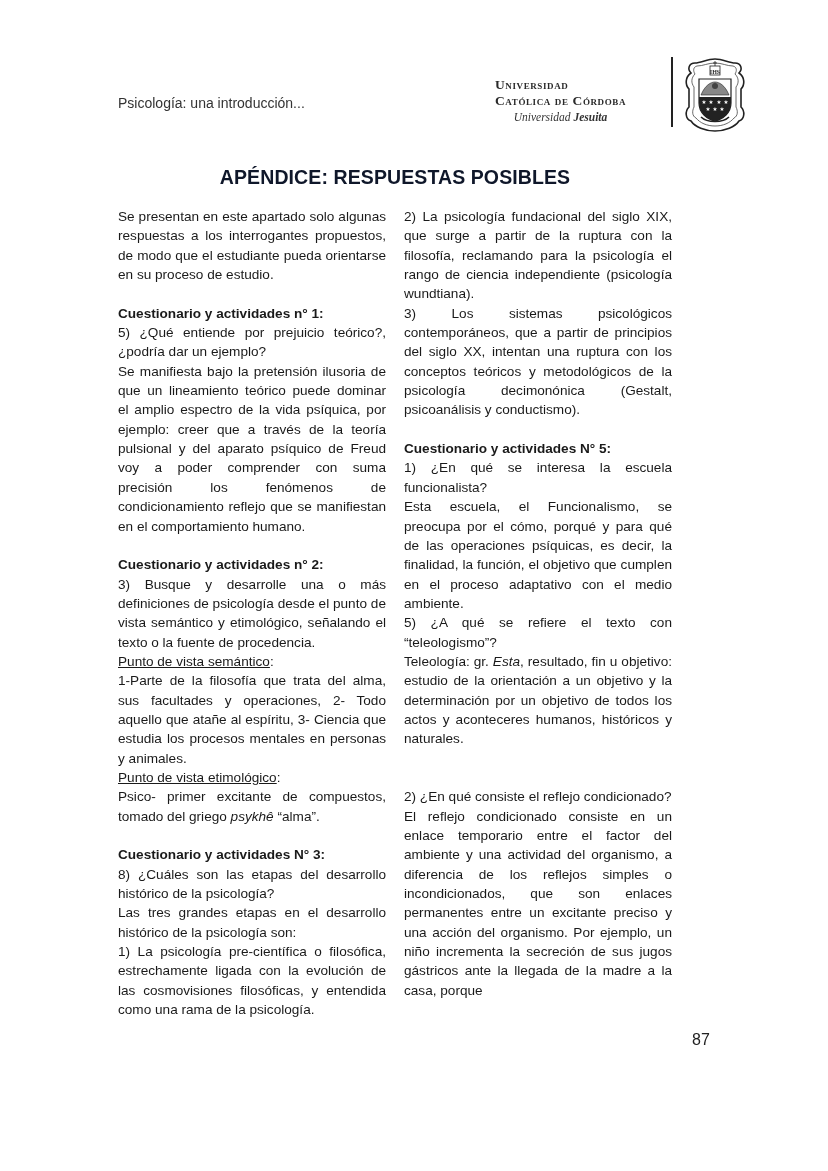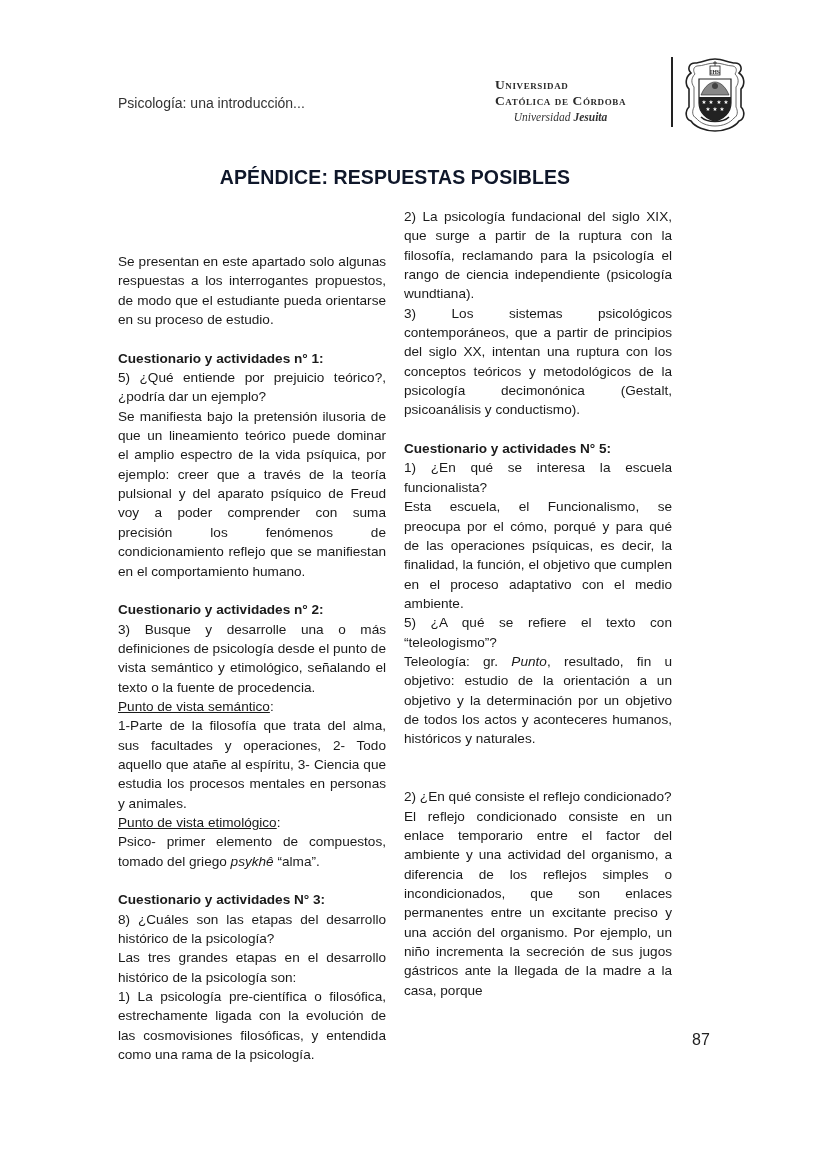--- a/index.html
+++ b/index.html
@@ -79,21 +79,21 @@
   }
   .column {
     position: absolute;
     top: 207px;
     width: 268px;
     font-size: 13.6px;
     line-height: 19.35px;
     text-align: justify;
     hyphens: manual;
   }
-  .col-left { left: 118px; margin-top: 45px; }
+  .col-left { left: 118px; }
   .col-right { left: 404px; }
   .para { margin: 0; }
   .gap { height: 19.35px; }
   .heading { font-weight: bold; margin: 0; }
   .sublabel { text-decoration: underline; }
   .page-number {
     position: absolute;
     left: 692px;
     top: 1031px;
     font-size: 16px;
@@ -152,39 +152,39 @@
   <p class="heading">Cuestionario y actividades n° 1:</p>
   <p class="para lastline">5) ¿Qué entiende por prejuicio teórico?, ¿podría dar un ejemplo?</p>
   <p class="para lastline">Se manifiesta bajo la pretensión ilusoria de que un lineamiento teórico puede dominar el amplio espectro de la vida psíquica, por ejemplo: creer que a través de la teoría pulsional y del aparato psíquico de Freud voy a poder comprender con suma precisión los fenómenos de condicionamiento reflejo que se manifiestan en el comportamiento humano.</p>
   <div class="gap"></div>
 
   <p class="heading">Cuestionario y actividades n° 2:</p>
   <p class="para lastline">3) Busque y desarrolle una o más definiciones de psicología desde el punto de vista semántico y etimológico, señalando el texto o la fuente de procedencia.</p>
   <p class="para"><span class="sublabel">Punto de vista semántico</span>:</p>
   <p class="para lastline">1-Parte de la filosofía que trata del alma, sus facultades y operaciones, 2- Todo aquello que atañe al espíritu, 3- Ciencia que estudia los procesos mentales en personas y animales.</p>
   <p class="para"><span class="sublabel">Punto de vista etimológico</span>:</p>
-  <p class="para lastline"><span>Psico- primer elemento de compuestos, tomado del griego </span><i>psykhê</i><span> “alma”.</span></p>
+  <p class="para lastline"><span>Psico- primer excitante de compuestos, tomado del griego </span><i>psykhê</i><span> “alma”.</span></p>
   <div class="gap"></div>
 
   <p class="heading">Cuestionario y actividades N° 3:</p>
   <p class="para lastline">8) ¿Cuáles son las etapas del desarrollo histórico de la psicología?</p>
   <p class="para lastline">Las tres grandes etapas en el desarrollo histórico de la psicología son:</p>
   <p class="para lastline">1) La psicología pre-científica o filosófica, estrechamente ligada con la evolución de las cosmovisiones filosóficas, y entendida como una rama de la psicología.</p>
 </div>
 
 <div class="column col-right">
   <p class="para lastline">2) La psicología fundacional del siglo XIX, que surge a partir de la ruptura con la filosofía, reclamando para la psicología el rango de ciencia independiente (psicología wundtiana).</p>
   <p class="para lastline">3) Los sistemas psicológicos contemporáneos, que a partir de principios del siglo XX, intentan una ruptura con los conceptos teóricos y metodológicos de la psicología decimonónica (Gestalt, psicoanálisis y conductismo).</p>
   <div class="gap"></div>
 
   <p class="heading">Cuestionario y actividades N° 5:</p>
   <p class="para lastline">1) ¿En qué se interesa la escuela funcionalista?</p>
   <p class="para lastline">Esta escuela, el Funcionalismo, se preocupa por el cómo, porqué y para qué de las operaciones psíquicas, es decir, la finalidad, la función, el objetivo que cumplen en el proceso adaptativo con el medio ambiente.</p>
   <p class="para lastline">5) ¿A qué se refiere el texto con “teleologismo”?</p>
-  <p class="para lastline"><span>Teleología: gr. </span><i>Punto</i><span>, resultado, fin u objetivo: estudio de la orientación a un objetivo y la determinación por un objetivo de todos los actos y aconteceres humanos, históricos y naturales.</span></p>
+  <p class="para lastline"><span>Teleología: gr. </span><i>Esta</i><span>, resultado, fin u objetivo: estudio de la orientación a un objetivo y la determinación por un objetivo de todos los actos y aconteceres humanos, históricos y naturales.</span></p>
   <div class="gap"></div>
   <div class="gap"></div>
 
   <p class="para lastline">2) ¿En qué consiste el reflejo condicionado?</p>
   <p class="para">El reflejo condicionado consiste en un enlace temporario entre el factor del ambiente y una actividad del organismo, a diferencia de los reflejos simples o incondicionados, que son enlaces permanentes entre un excitante preciso y una acción del organismo. Por ejemplo, un niño incrementa la secreción de sus jugos gástricos ante la llegada de la madre a la casa, porque</p>
 </div>
 
 <div class="page-number">87</div>
 
 </body></html>

